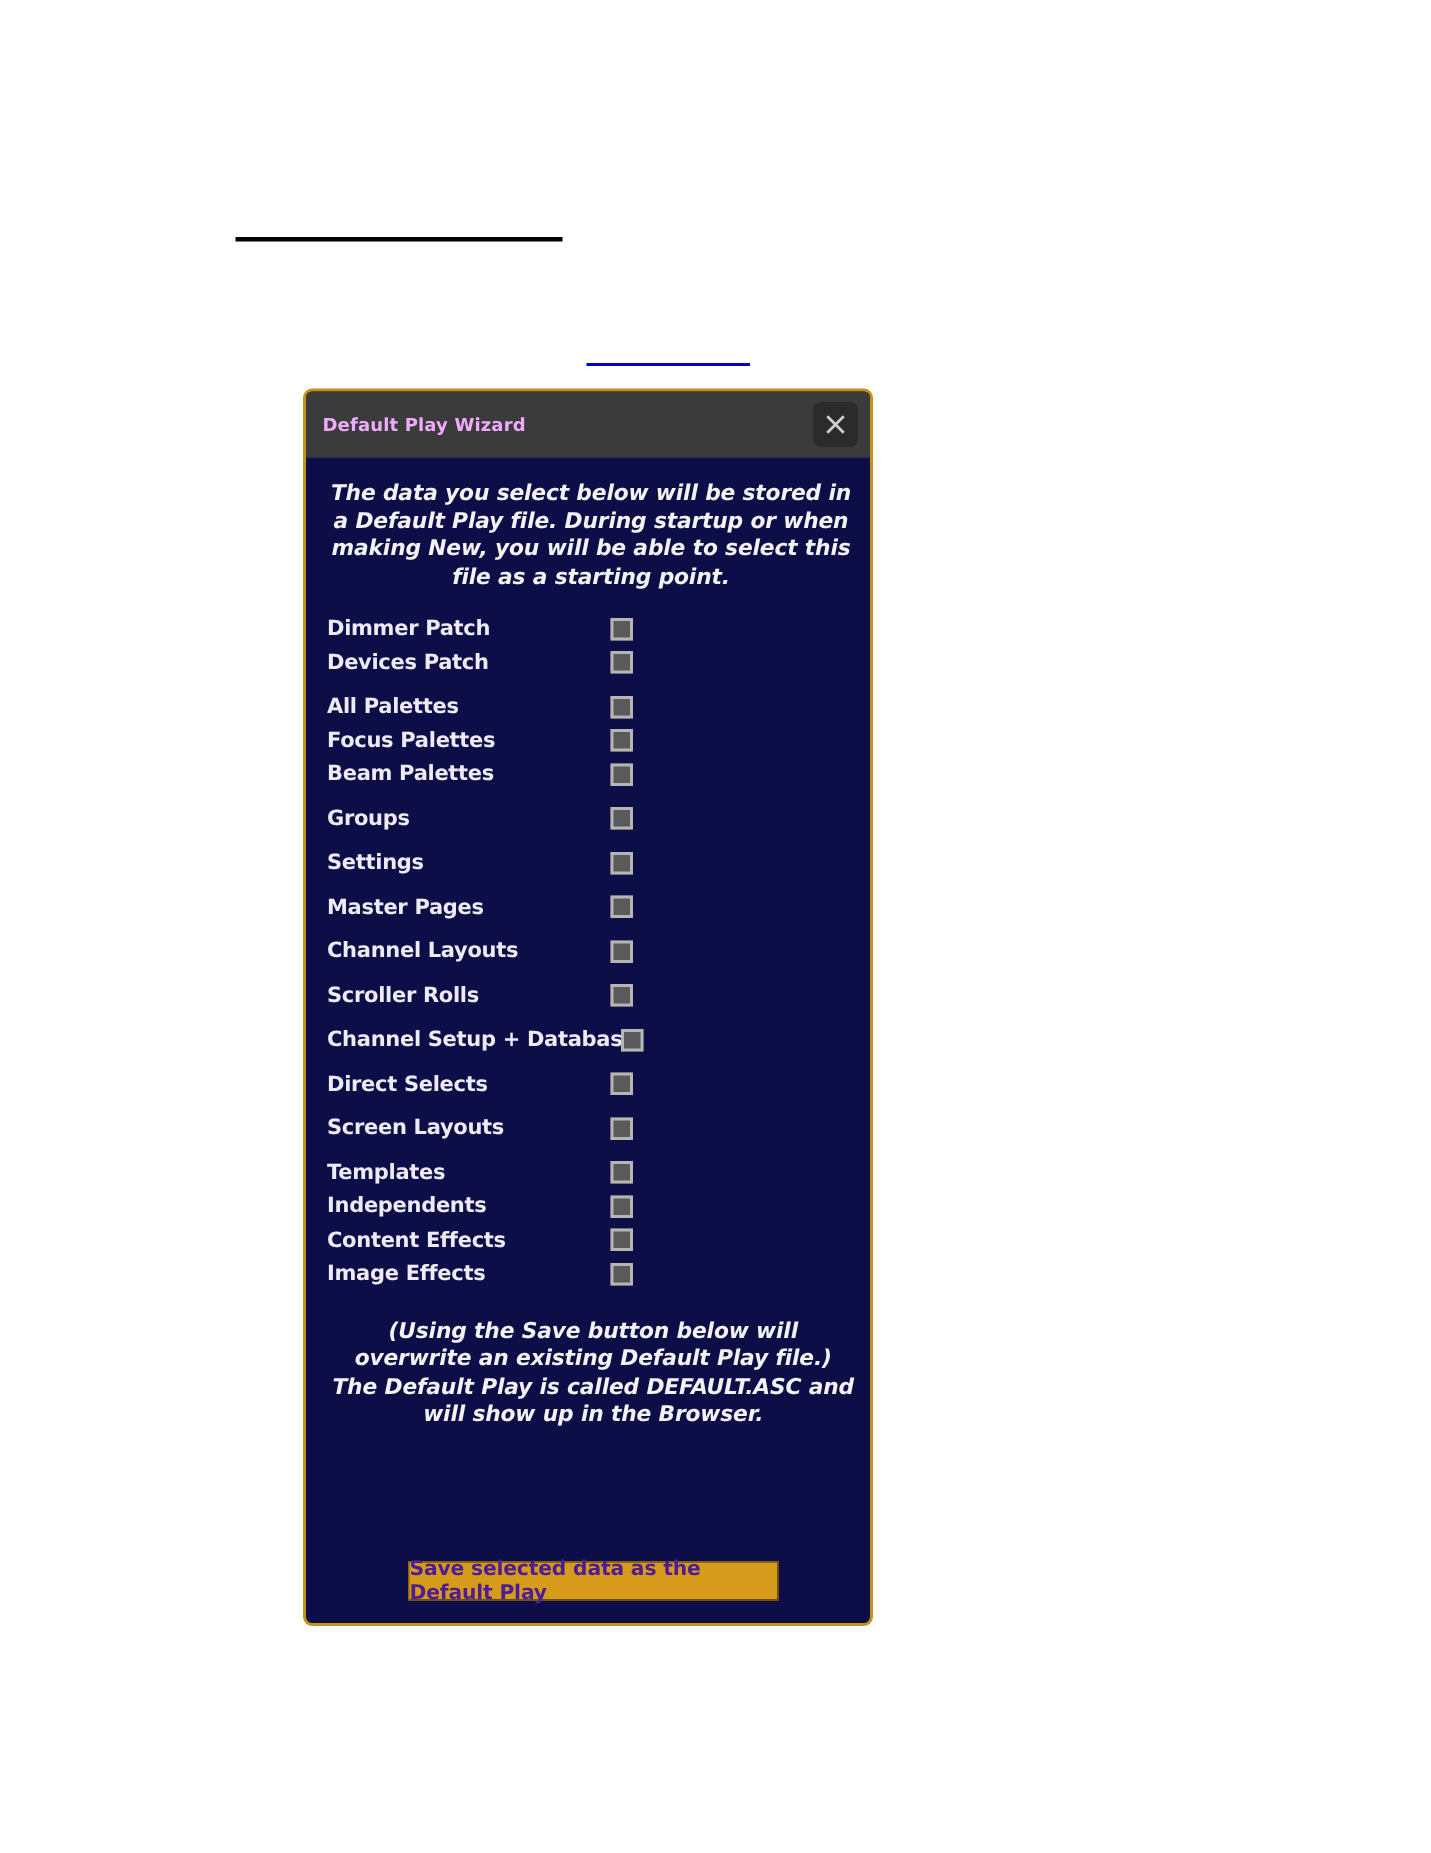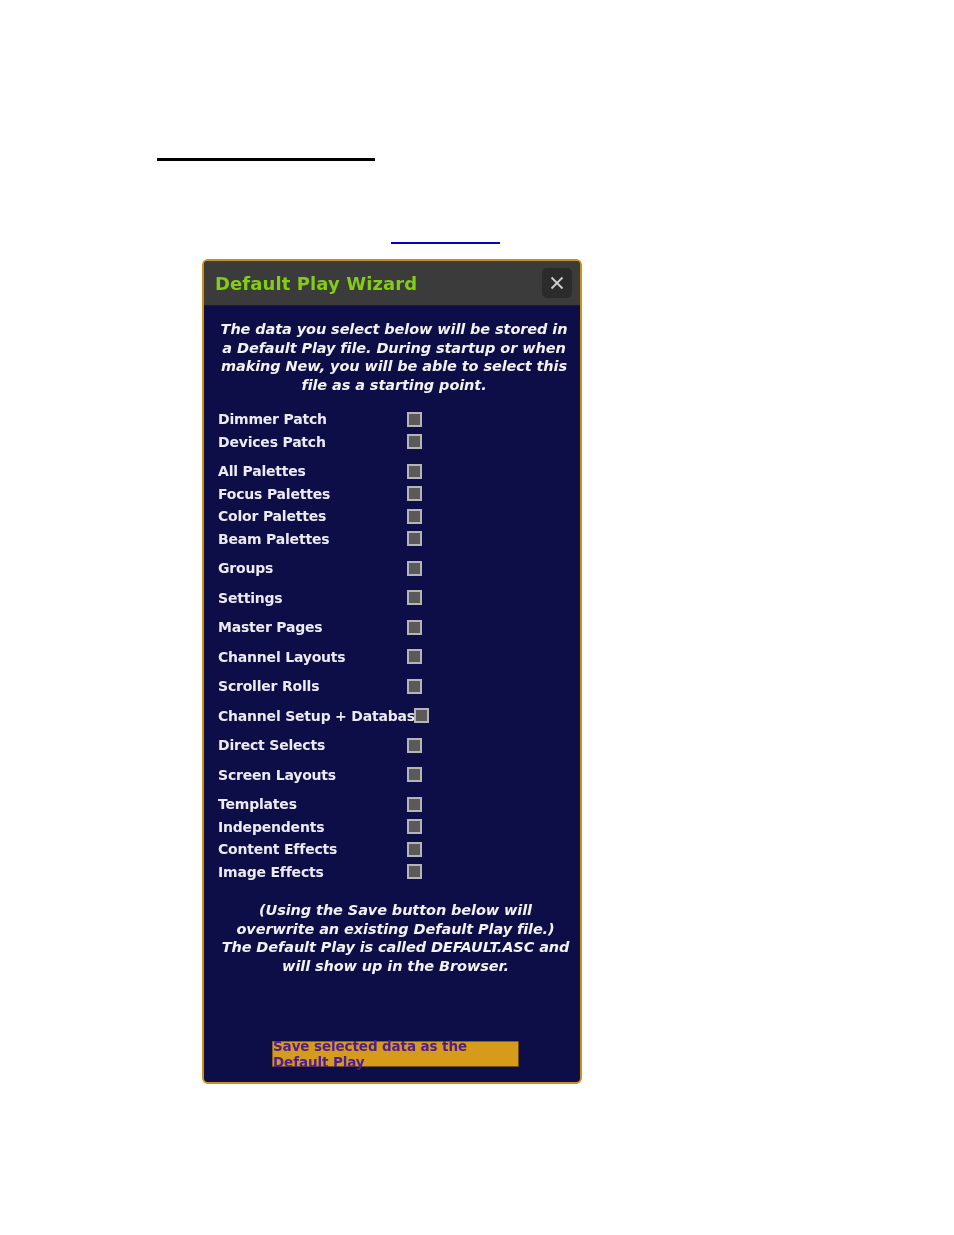--- a/index.html
+++ b/index.html
@@ -55,22 +55,22 @@
     position: relative;
     height: 45px;
     background: #3b3b3b;
     border-bottom: 1px solid #15154f;
     display: flex;
     align-items: center;
     padding-left: 11px;
     box-sizing: border-box;
   }
   .dialog-title {
-    color: #84cc16;
-    font-size: 18px;
+    color: #f0abfc;
+    font-size: 12px;
     font-weight: bold;
     letter-spacing: 0.1px;
     font-family: "DejaVu Sans", sans-serif;
   }
   .close-button {
     position: absolute;
     right: 8px;
     top: 7px;
     width: 30px;
     height: 30px;
@@ -210,24 +210,20 @@
       <div class="option-row gap-before">
         <span class="option-label">All Palettes</span>
         <span class="option-check"></span>
       </div>
 
       <div class="option-row">
         <span class="option-label">Focus Palettes</span>
         <span class="option-check"></span>
       </div>
 
-      <div class="option-row">
-        <span class="option-label">Color Palettes</span>
-        <span class="option-check"></span>
-      </div>
 
       <div class="option-row">
         <span class="option-label">Beam Palettes</span>
         <span class="option-check"></span>
       </div>
 
       <div class="option-row gap-before">
         <span class="option-label">Groups</span>
         <span class="option-check"></span>
       </div>

